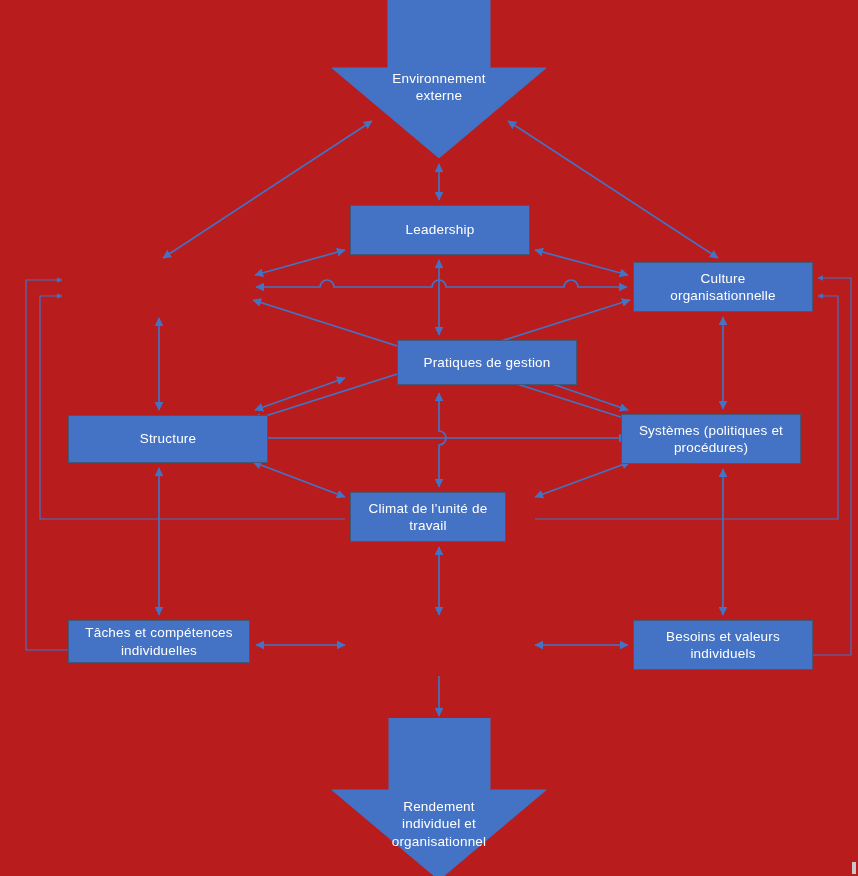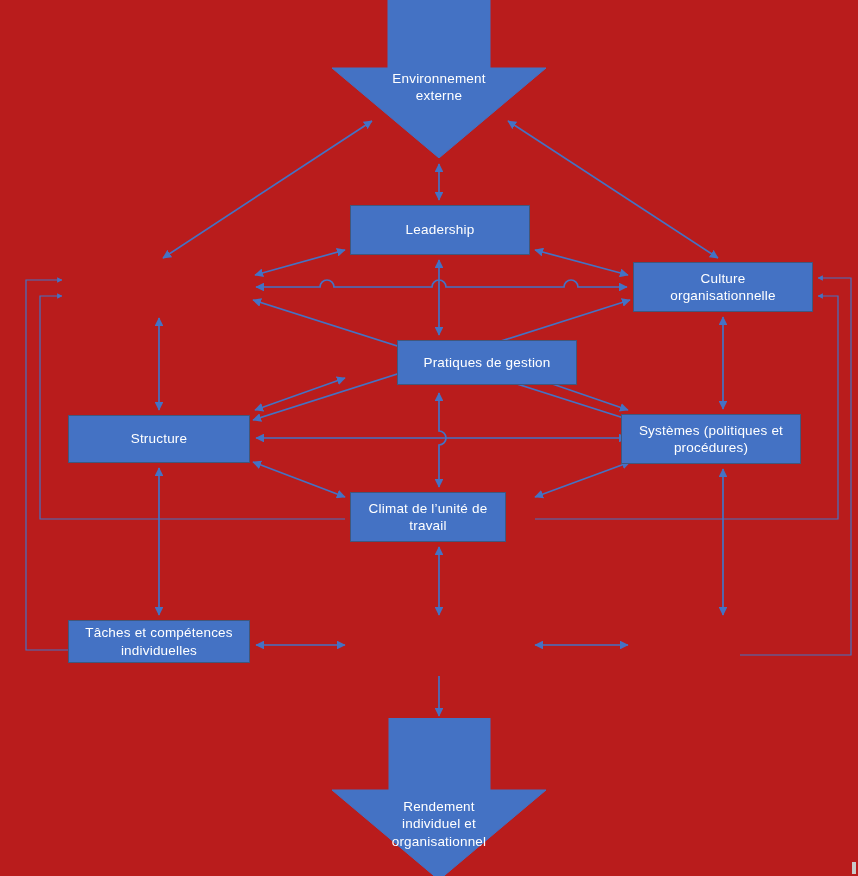--- a/index.html
+++ b/index.html
@@ -180,36 +180,40 @@
 
   <div class="node-box" style="left:633px; top:262px; width:180px; height:50px;">
     <span class="node-label">Culture
 organisationnelle</span>
   </div>
 
   <div class="node-box" style="left:350px; top:340px; width:180px; height:45px;margin-left:47px;">
     <span class="node-label">Pratiques de gestion</span>
   </div>
 
-  <div class="node-box" style="left:68px; top:415px; width:182px; height:48px;">
+  <div class="node-box" style="left:68px; top:415px; width:200px; height:48px;">
     <span class="node-label">Structure</span>
   </div>
 
   <div class="node-box" style="left:621px; top:414px; width:180px; height:50px;">
     <span class="node-label">Systèmes (politiques et
 procédures)</span>
   </div>
 
   <div class="node-box" style="left:350px; top:492px; width:156px; height:50px;">
     <span class="node-label">Climat de l’unité de
 travail</span>
   </div>
 
   <div class="node-box" style="left:68px; top:620px; width:182px; height:43px;">
     <span class="node-label">Tâches et compétences
 individuelles</span>
   </div>
 
 
+  <div class="node-box" style="left:633px; top:620px; width:180px; height:50px;">
+    <span class="node-label">Besoins et valeurs
+individuels</span>
+  </div>
 
   <div class="corner-mark"></div>
 
 </div>
 
 </body></html>

